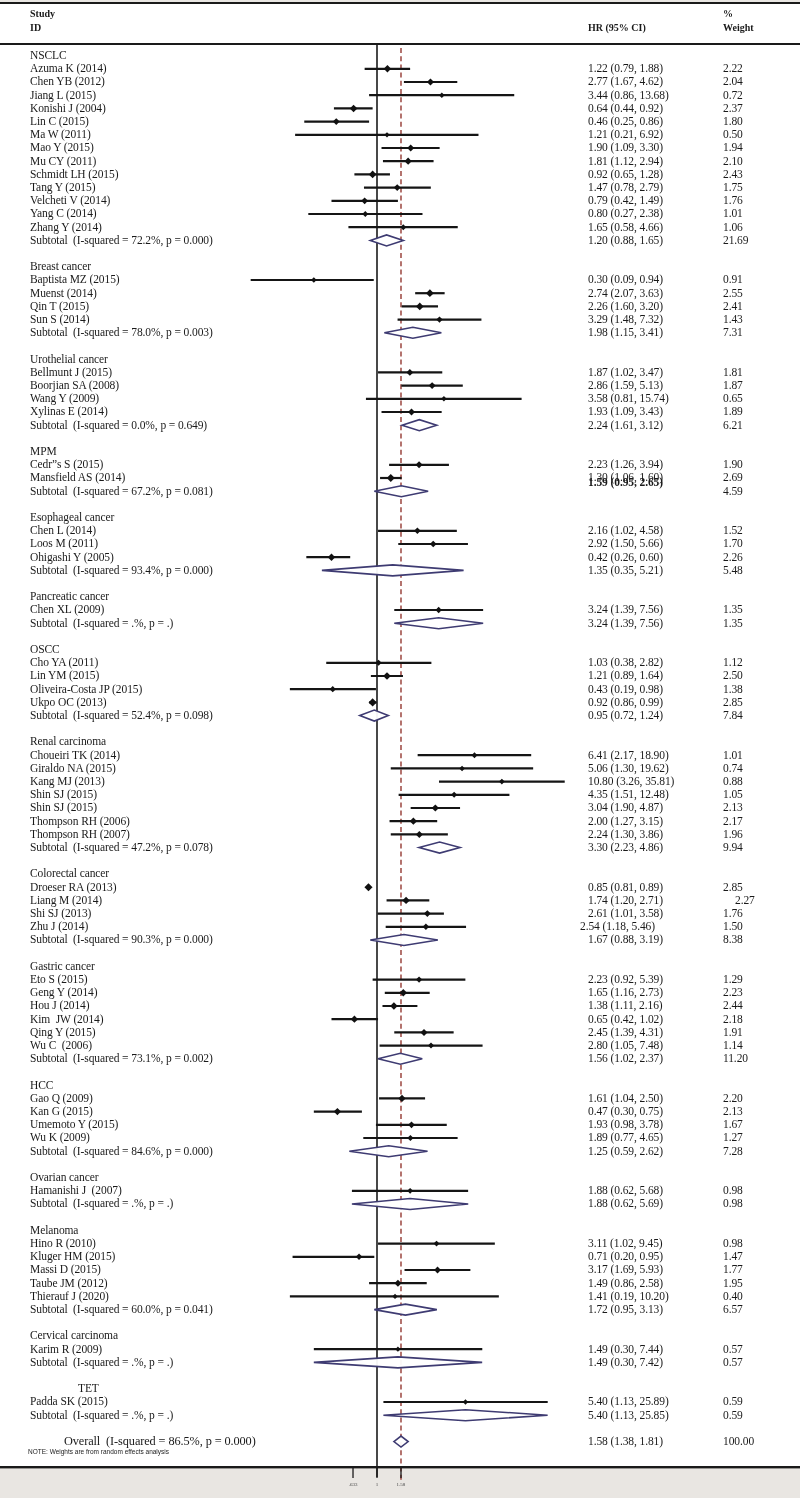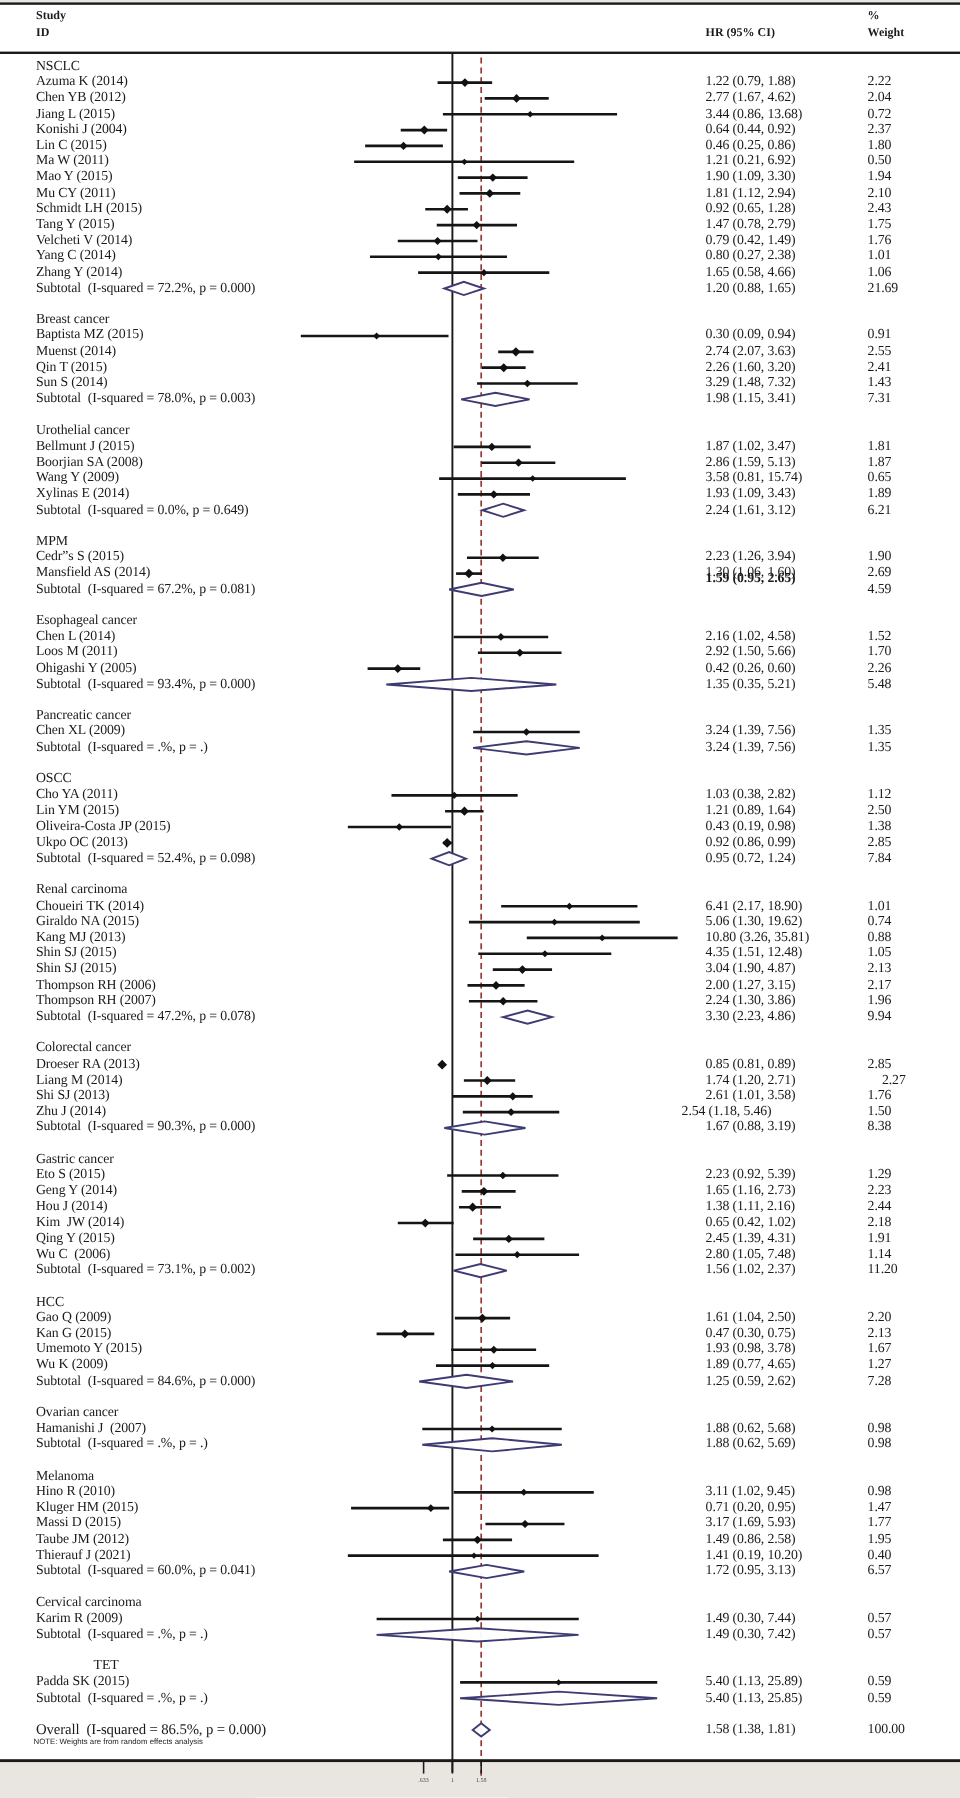--- a/index.html
+++ b/index.html
@@ -12,21 +12,21 @@
   .strip-bottom{position:absolute;left:0;top:1468px;width:800px;height:30px;background:#e9e6e2;}
   .topline{position:absolute;left:0;top:2px;width:800px;height:2px;background:#1a1a1a;}
   .hdr-rule{position:absolute;left:0;top:43px;width:800px;height:2px;background:#1a1a1a;}
   .hdr-text{position:absolute;font-size:10px;line-height:14px;white-space:pre;font-weight:bold;}
   #canvas{position:absolute;left:0;top:0;width:800px;height:1498px;pointer-events:none;}
   #rows{position:absolute;left:0;top:0;width:800px;height:1498px;}
   .rlabel,.rhr,.rweight{position:absolute;font-size:11.5px;line-height:13.2px;white-space:pre;letter-spacing:-0.1px;}
   .rlabel{left:30px;}
   .rhr{left:588px;}
   .rweight{left:723px;}
-  .overall-label{font-size:12.3px;}
+  .overall-label{font-size:12.3px;margin-left:34px;}
   .note{position:absolute;left:28px;top:1448px;font-size:6.5px;letter-spacing:0;color:#222;
         font-family:"Liberation Sans","DejaVu Sans",sans-serif;}
   .tick-label{position:absolute;font-size:5px;color:#444;transform:translateX(-50%);
         font-family:"Liberation Serif",serif;}
 </style>
 </head>
 <body>
 
 <div class="strip-top"></div>
 <div class="strip-bottom"></div>
@@ -334,21 +334,21 @@
     <div class="rlabel" style="left: 30px; top: 880.6px;">Droeser RA (2013)</div>
     <div class="rhr" style="left: 588px; top: 880.6px;">0.85 (0.81, 0.89)</div>
     <div class="rweight" style="left: 723px; top: 880.6px;">2.85</div>
     <div class="rlabel" style="left: 30px; top: 893.8px;">Liang M (2014)</div>
     <div class="rhr" style="left: 588px; top: 893.8px;">1.74 (1.20, 2.71)</div>
     <div class="rweight" style="left: 723px; top: 893.8px; margin-left: 12px;">2.27</div>
     <div class="rlabel" style="left: 30px; top: 907px;">Shi SJ (2013)</div>
     <div class="rhr" style="left: 588px; top: 907px;">2.61 (1.01, 3.58)</div>
     <div class="rweight" style="left: 723px; top: 907px;">1.76</div>
     <div class="rlabel" style="left: 30px; top: 920.2px;">Zhu J (2014)</div>
-    <div class="rhr" style="left: 568px; top: 920.2px; text-align: right;">2.54 (1.18, 5.46)</div>
+    <div class="rhr" style="left: 580px; top: 920.2px; text-align: right;">2.54 (1.18, 5.46)</div>
     <div class="rweight" style="left: 723px; top: 920.2px;">1.50</div>
     <div class="rlabel" style="left: 30px; top: 933.4px;">Subtotal  (I-squared = 90.3%, p = 0.000)</div>
     <div class="rhr" style="left: 588px; top: 933.4px;">1.67 (0.88, 3.19)</div>
     <div class="rweight" style="left: 723px; top: 933.4px;">8.38</div>
     <div class="rlabel" style="left: 30px; top: 959.8px;">Gastric cancer</div>
     <div class="rlabel" style="left: 30px; top: 973px;">Eto S (2015)</div>
     <div class="rhr" style="left: 588px; top: 973px;">2.23 (0.92, 5.39)</div>
     <div class="rweight" style="left: 723px; top: 973px;">1.29</div>
     <div class="rlabel" style="left: 30px; top: 986.2px;">Geng Y (2014)</div>
     <div class="rhr" style="left: 588px; top: 986.2px;">1.65 (1.16, 2.73)</div>
@@ -397,21 +397,21 @@
     <div class="rweight" style="left: 723px; top: 1237px;">0.98</div>
     <div class="rlabel" style="left: 30px; top: 1250.2px;">Kluger HM (2015)</div>
     <div class="rhr" style="left: 588px; top: 1250.2px;">0.71 (0.20, 0.95)</div>
     <div class="rweight" style="left: 723px; top: 1250.2px;">1.47</div>
     <div class="rlabel" style="left: 30px; top: 1263.4px;">Massi D (2015)</div>
     <div class="rhr" style="left: 588px; top: 1263.4px;">3.17 (1.69, 5.93)</div>
     <div class="rweight" style="left: 723px; top: 1263.4px;">1.77</div>
     <div class="rlabel" style="left: 30px; top: 1276.6px;">Taube JM (2012)</div>
     <div class="rhr" style="left: 588px; top: 1276.6px;">1.49 (0.86, 2.58)</div>
     <div class="rweight" style="left: 723px; top: 1276.6px;">1.95</div>
-    <div class="rlabel" style="left: 30px; top: 1289.8px;">Thierauf J (2021)</div>
+    <div class="rlabel" style="left: 30px; top: 1289.8px;">Thierauf J (2020)</div>
     <div class="rhr" style="left: 588px; top: 1289.8px;">1.41 (0.19, 10.20)</div>
     <div class="rweight" style="left: 723px; top: 1289.8px;">0.40</div>
     <div class="rlabel" style="left: 30px; top: 1303px;">Subtotal  (I-squared = 60.0%, p = 0.041)</div>
     <div class="rhr" style="left: 588px; top: 1303px;">1.72 (0.95, 3.13)</div>
     <div class="rweight" style="left: 723px; top: 1303px;">6.57</div>
     <div class="rlabel" style="left: 30px; top: 1329.4px;">Cervical carcinoma</div>
     <div class="rlabel" style="left: 30px; top: 1342.6px;">Karim R (2009)</div>
     <div class="rhr" style="left: 588px; top: 1342.6px;">1.49 (0.30, 7.44)</div>
     <div class="rweight" style="left: 723px; top: 1342.6px;">0.57</div>
     <div class="rlabel" style="left: 30px; top: 1355.8px;">Subtotal  (I-squared = .%, p = .)</div>

